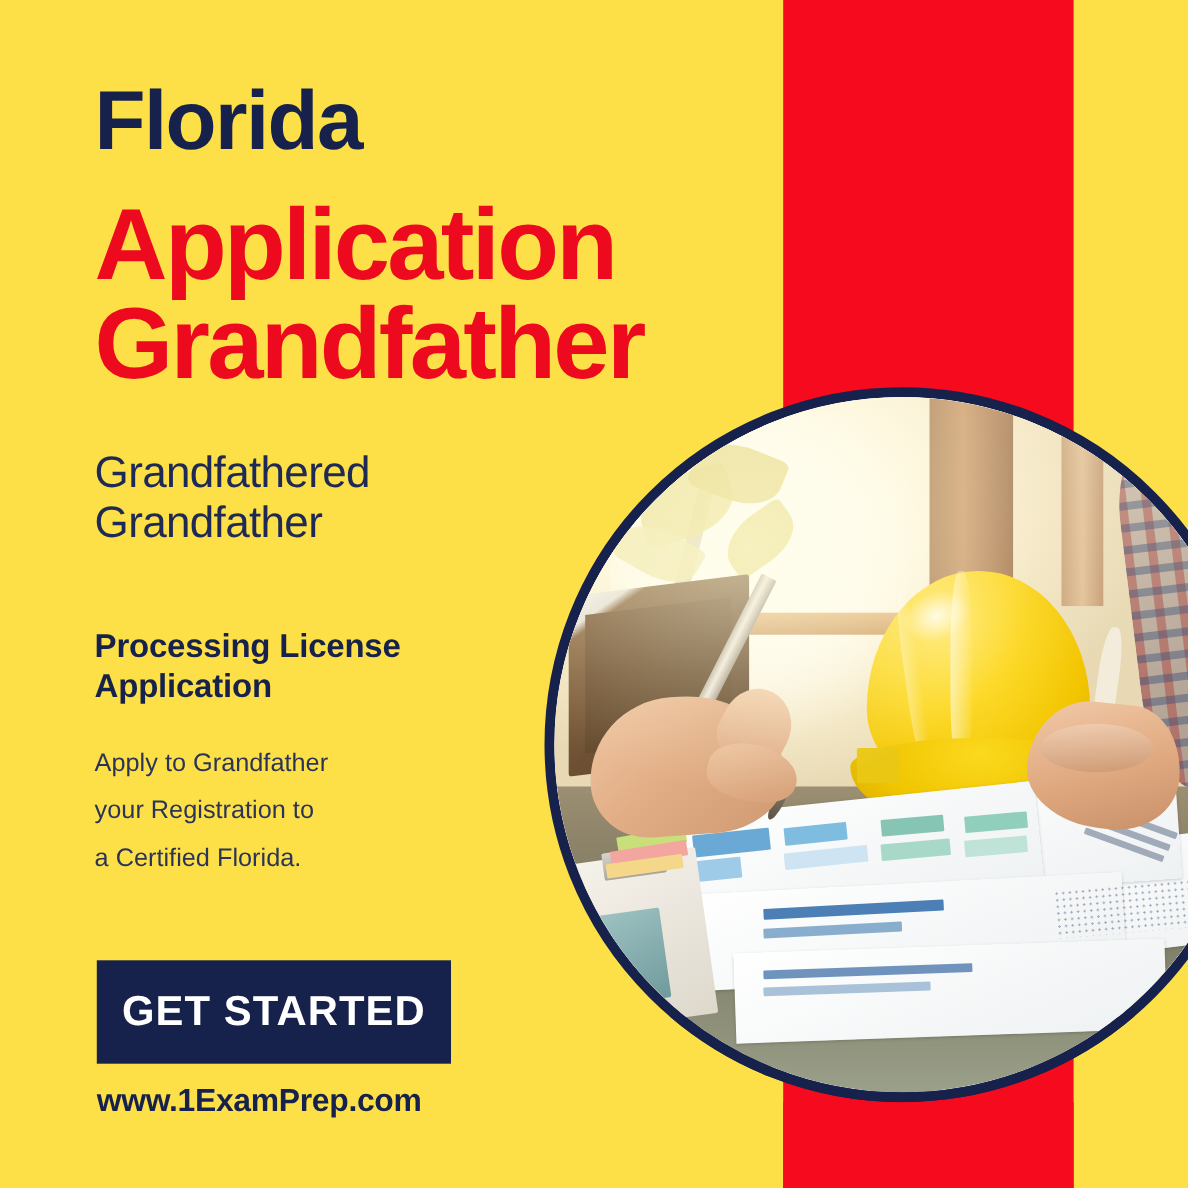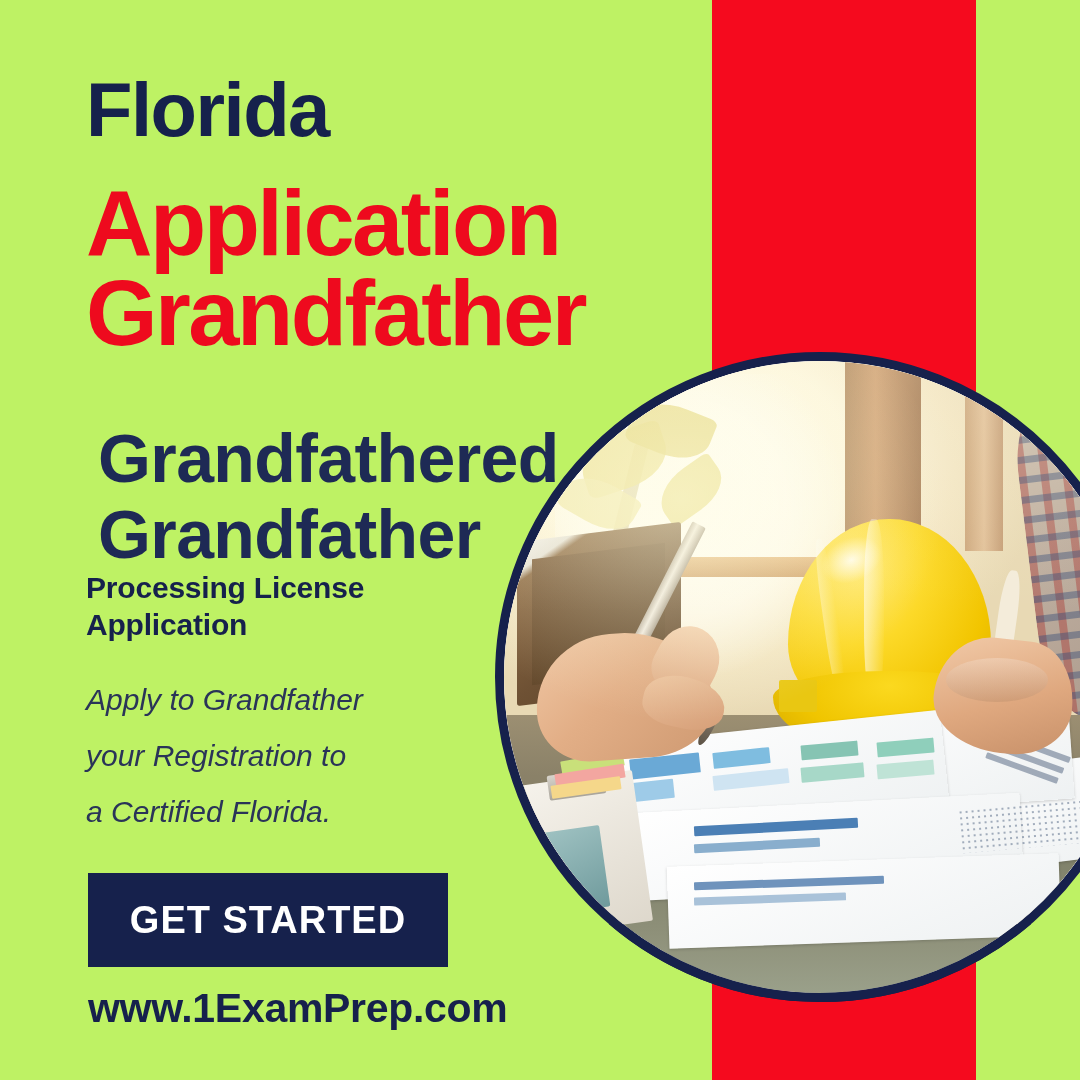--- a/index.html
+++ b/index.html
@@ -9,21 +9,21 @@
     background: #ffffff;
   }
   body {
     font-family: "Liberation Sans", sans-serif;
   }
 
   #poster {
     position: relative;
     width: 1080px;
     height: 1080px;
-    background: #bef264;
+    background: #fde047;
     overflow: hidden;
   }
 
   
   .red-stripe {
     position: absolute;
     left: 712px;
     top: 0;
     width: 264px;
     height: 1080px;
@@ -341,24 +341,24 @@
     font-weight: 700;
     letter-spacing: -2.5px;
     color: #EE0A1E;
   }
   .headline .l2 { display: block; }
 
   .subhead {
     position: absolute;
     left: 0;
     top: 408px;
-    margin: 12px;
-    font-size: 68px;
+    margin: 0;
+    font-size: 40px;
     line-height: 1.12;
-    font-weight: 700;
+    font-weight: 400;
     letter-spacing: -0.6px;
     color: #1E2A55;
   }
   .subhead .l2 { display: block; }
 
   .eyebrow {
     position: absolute;
     left: 0;
     top: 570px;
     margin: 0;
@@ -368,54 +368,53 @@
     letter-spacing: -0.2px;
     color: #16214C;
   }
   .eyebrow .l2 { display: block; }
 
   .body-copy {
     position: absolute;
     left: 0;
     top: 672px;
     margin: 0;
-    font-size: 30px;
+    font-size: 23px;
     line-height: 1.86;
     font-weight: 400;
     color: #2A3458;
-    font-style: italic;
   }
   .body-copy .l2, .body-copy .l3 { display: block; }
 
   .cta-button {
     position: absolute;
     left: 2px;
     top: 873px;
-    width: 360px;
+    width: 322px;
     height: 94px;
     background: #16214C;
     border: none;
     color: #ffffff;
     font-family: "Liberation Sans", sans-serif;
     font-size: 38px;
     font-weight: 700;
     letter-spacing: 1px;
     cursor: pointer;
     display: flex;
     align-items: center;
     justify-content: center;
     padding: 2px;
   }
 
   .website {
     position: absolute;
     left: 2px;
     top: 985px;
     margin: 0;
-    font-size: 41px;
+    font-size: 29px;
     font-weight: 700;
     letter-spacing: -0.3px;
     color: #16214C;
   }
 </style>
 </head>
 <body>
 
 <div id="poster">
 

